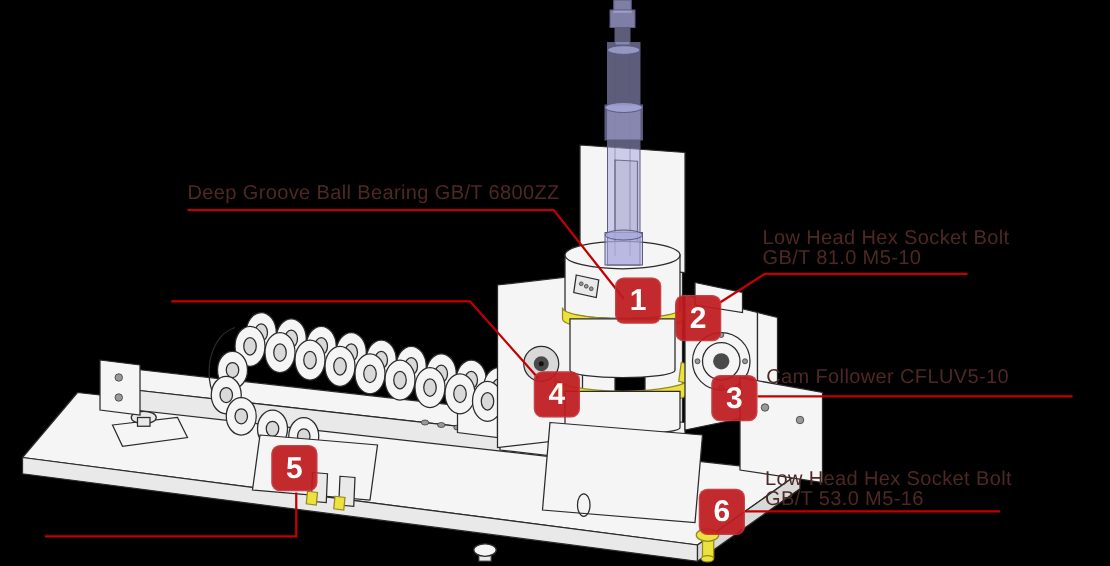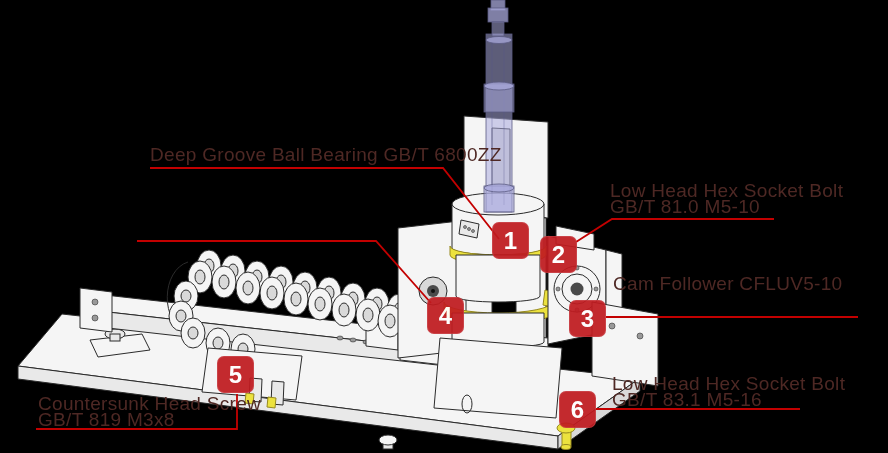--- a/index.html
+++ b/index.html
@@ -17,21 +17,21 @@
   svg .y{fill:var(--highlight);stroke:#96891f;stroke-width:1;}
   svg .b{fill:var(--cylinder);fill-opacity:0.55;stroke:#5a5a82;stroke-width:0.8;}
   svg .b2{fill:var(--cylinder);fill-opacity:0.75;stroke:#5a5a82;stroke-width:0.8;}
   svg .dk{fill:#4a4a4a;stroke:none;}
   svg .gy{fill:#999999;stroke:#333;stroke-width:0.6;}
   svg .ln{fill:none;stroke:var(--machine-stroke);stroke-width:1;}
   svg .leader{fill:none;stroke:var(--leader);stroke-width:1.8;}
   .badge{position:absolute;width:37px;height:37px;border-radius:7px;background:var(--badge-bg);
     opacity:0.93;display:flex;align-items:center;justify-content:center;color:var(--badge-fg);
     font-size:24px;font-weight:bold;box-shadow:inset 0 0 0 1px rgba(255,255,255,0.12);}
-  .label{position:absolute;color:var(--label-fg);font-size:19px;line-height:16px;
+  .label{position:absolute;color:var(--label-fg);font-size:16px;line-height:16px;
     letter-spacing:0.3px;white-space:nowrap;}
 </style>
 </head>
 <body>
 
 <div class="stage">
 
   <svg width="888" height="453" viewBox="0 0 888 453">
 
     <g>
@@ -266,25 +266,21 @@
       <span>6</span>
     </div>
 
   <div class="label" style="left:150px;top:147px">
     <div>Deep Groove Ball Bearing GB/T 6800ZZ</div>
   </div>
   <div class="label" style="left:610px;top:183px">
     <div>Low Head Hex Socket Bolt</div>
     <div>GB/T 81.0 M5-10</div>
   </div>
-  <div class="label" style="left:613px;top:276px">
+  <div class="label" style="left:613px;top:294px">
     <div>Cam Follower CFLUV5-10</div>
-  </div>
-  <div class="label" style="left:38px;top:396px">
-    <div>Countersunk Head Screw</div>
-    <div>GB/T 819 M3x8</div>
   </div>
   <div class="label" style="left:612px;top:376px">
     <div>Low Head Hex Socket Bolt</div>
-    <div>GB/T 83.1 M5-16</div>
+    <div>GB/T 53.0 M5-16</div>
   </div>
 
 </div>
 
 </body></html>

